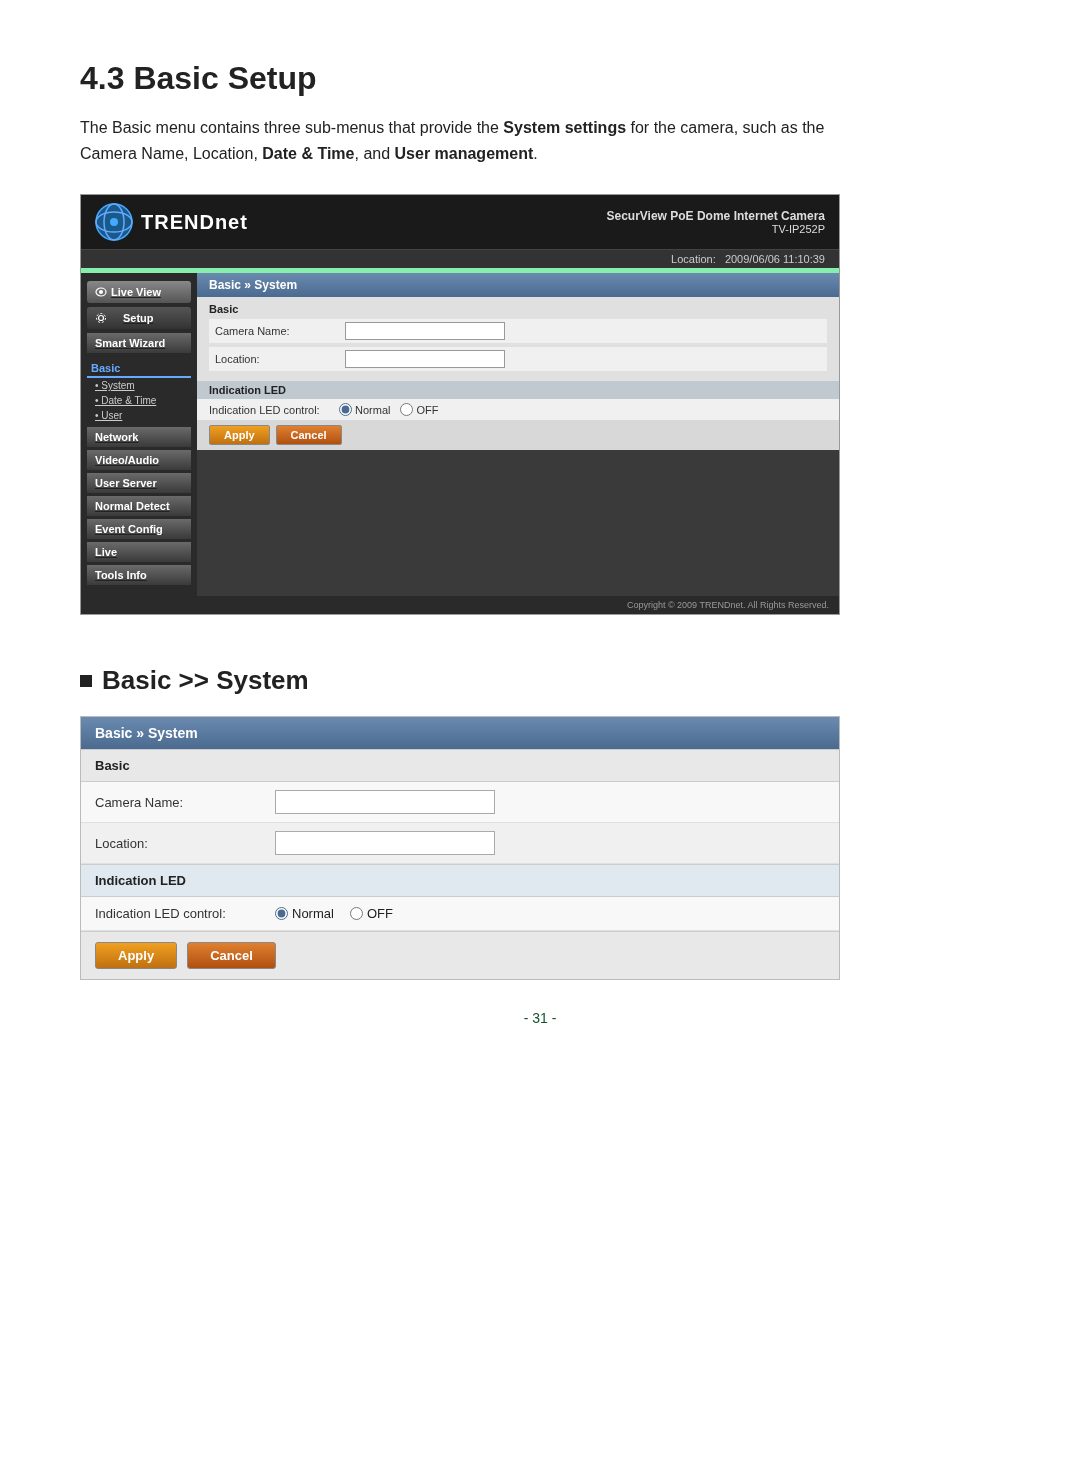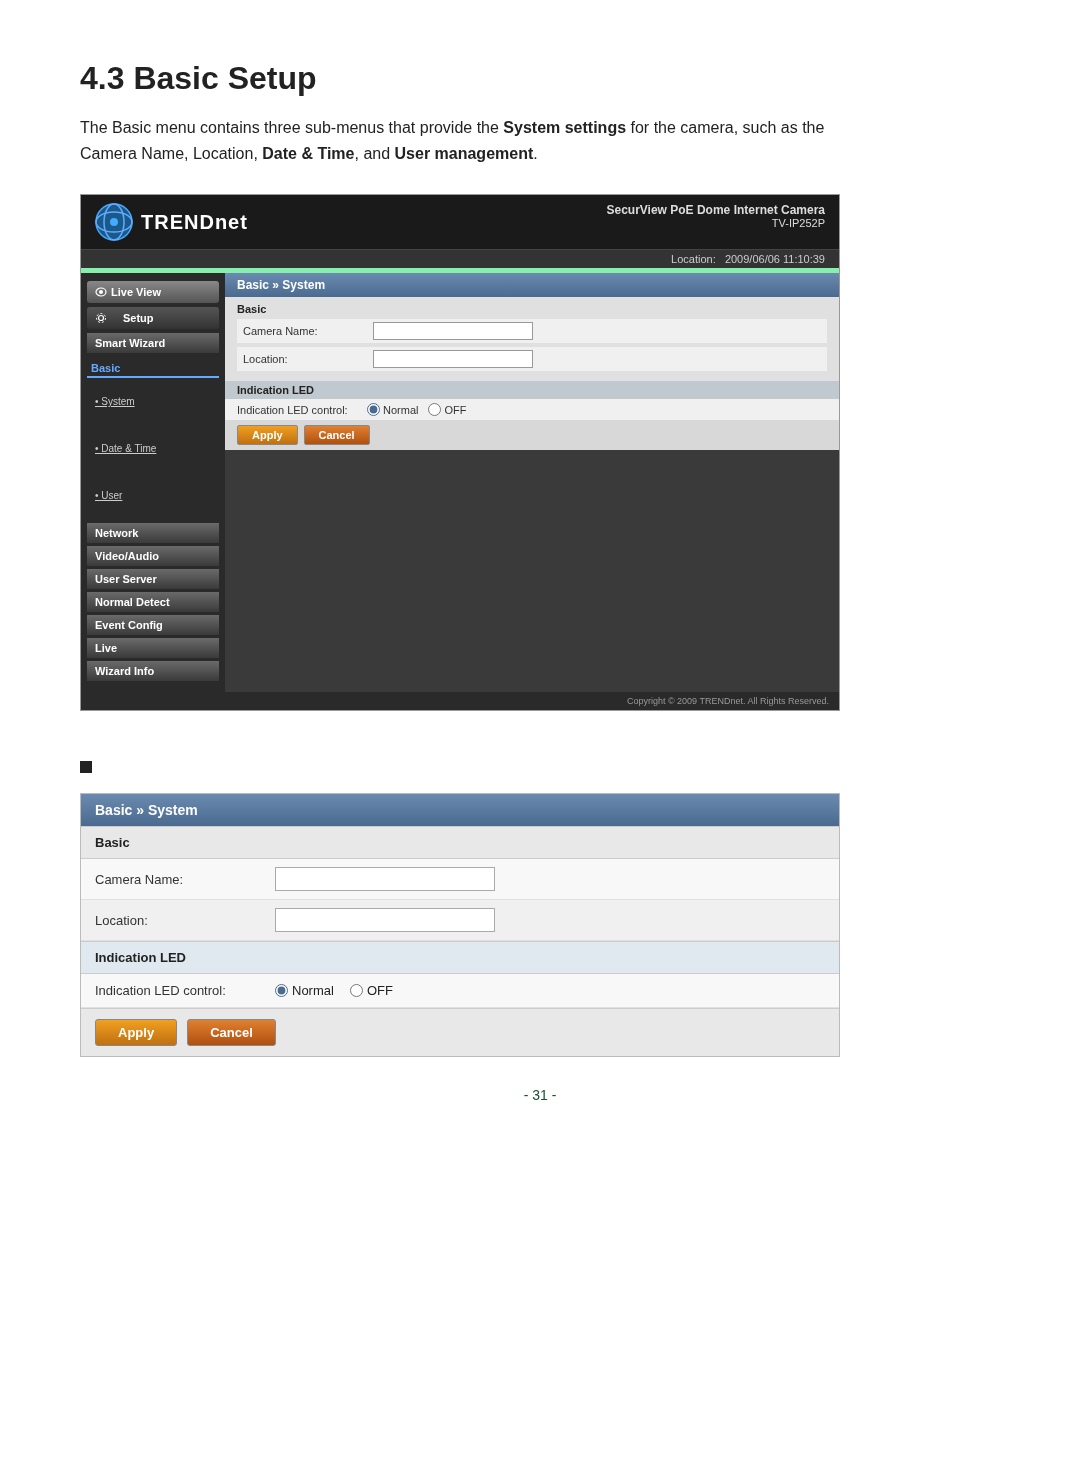--- a/index.html
+++ b/index.html
@@ -36,20 +36,21 @@
       border: 1px solid #999;
       background: #2a2a2a;
       margin-bottom: 50px;
     }
 
     
     .cam-header {
       background: #1a1a1a;
       display: flex;
       justify-content: space-between;
+      align-items: center;
       padding: 8px 14px;
       border-bottom: 1px solid #444;
     }
 
     .cam-logo {
       display: flex;
       align-items: center;
       gap: 8px;
     }
 
@@ -86,24 +87,25 @@
       border-bottom: 5px solid #86efac;
     }
 
     
     .cam-body {
       display: flex;
     }
 
     
     .cam-sidebar {
-      width: 144px;
+      width: 116px;
       background: #2a2a2a;
       padding: 8px 6px;
       flex-shrink: 0;
+      text-decoration: underline;
     }
 
     .sidebar-btn {
       display: block;
       width: 100%;
       padding: 5px 8px;
       margin-bottom: 4px;
       background: linear-gradient(to bottom, #6a6a6a, #444);
       color: #fff;
       font-size: 11px;
@@ -144,21 +146,21 @@
     .sidebar-submenu {
       padding-left: 8px;
       margin-bottom: 4px;
     }
 
     .sidebar-submenu a {
       display: block;
       color: #ccc;
       font-size: 10px;
       text-decoration: underline;
-      padding: 18px 0;
+      padding: 2px 0;
     }
 
     .sidebar-nav-btn {
       display: block;
       width: 100%;
       padding: 4px 8px;
       margin-bottom: 3px;
       background: linear-gradient(to bottom, #6a6a6a, #3a3a3a);
       color: #fff;
       font-size: 11px;
@@ -507,21 +509,21 @@
       <button class="sidebar-nav-btn">
         <span>Normal Detect</span>
       </button>
       <button class="sidebar-nav-btn">
         <span>Event Config</span>
       </button>
       <button class="sidebar-nav-btn">
         <span>Live</span>
       </button>
       <button class="sidebar-nav-btn">
-        <span>Wizard Info</span>
+        <span>Tools Info</span>
       </button>
     </div>
 
     <div class="cam-content">
       <div class="content-header">Basic » System</div>
 
       <div class="content-section">
         <div class="content-section-title">Basic</div>
         <div class="form-row">
           <span class="form-label">Camera Name:</span>
@@ -554,20 +556,21 @@
         <button class="cam-btn cancel">Cancel</button>
       </div>
     </div>
   </div>
 
   <div class="cam-footer">Copyright © 2009 TRENDnet. All Rights Reserved.</div>
 </div>
 
 <div class="section-heading">
   <span class="section-heading-icon"></span>
+  <span>Basic &gt;&gt; System</span>
 </div>
 
 <div class="basic-system-table">
   <div class="bst-header">Basic » System</div>
 
   <div class="bst-section-title">Basic</div>
 
   <div class="bst-row">
     <span class="bst-label">Camera Name:</span>
     <input class="bst-input" type="text" value="" style="">

